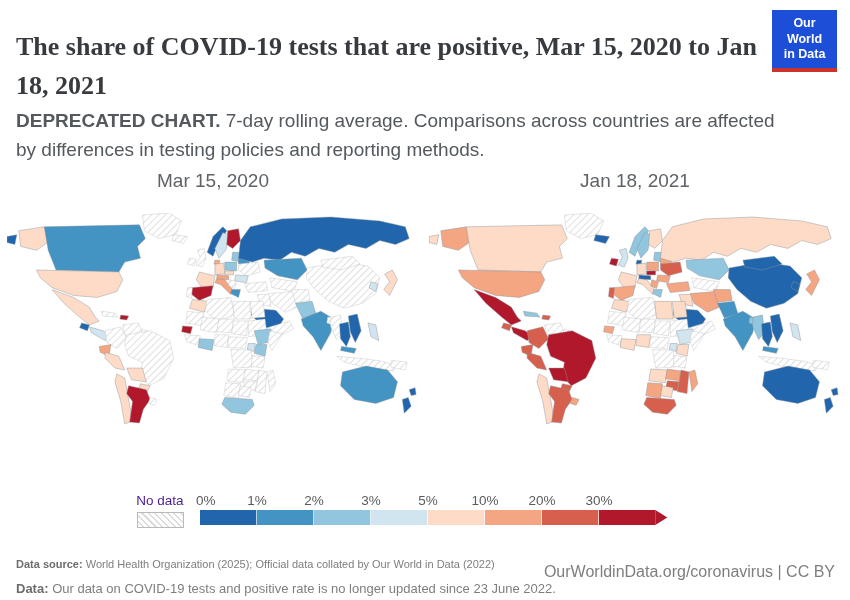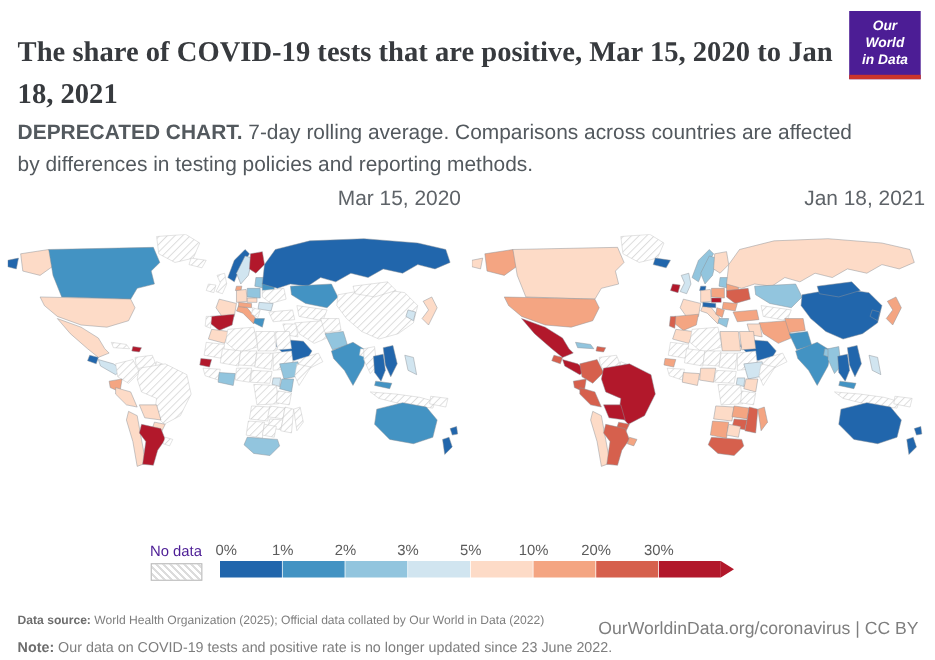--- a/index.html
+++ b/index.html
@@ -9,21 +9,21 @@
          font-family:"Liberation Serif",serif;font-size:26px;font-weight:700;
          color:#373a3e;line-height:1.5;}
   .logo{position:absolute;top:10px;right:13px;width:53px;text-align:center;
         color:#fff;font-size:12.5px;font-weight:700;line-height:1.25;
         padding:6px 6px 5px 6px;cursor:pointer;}
   .subtitle{position:absolute;left:16px;top:88px;width:762px;font-size:19px;
             color:#53595e;line-height:1.5;}
   .subtitle b{font-weight:700;}
   figure.mapfig{position:absolute;top:170px;margin:0;width:412px;}
   #fig0{left:7px;} #fig1{left:429px;}
-  figcaption{text-align:right;font-size:19px;color:#5e6368;margin:0 0 21px 0;}
+  figcaption{text-align:center;font-size:19px;color:#5e6368;margin:0 0 21px 0;}
   figure.mapfig svg{display:block;width:412px;height:214px;}
   .legend-nodata{position:absolute;left:135px;top:493px;width:50px;text-align:center;
                  font-size:13.5px;color:#4c1d95;}
   .legend-nodata .box{margin:4px auto 0 auto;width:45px;height:14px;border:1px solid #b9b9b9;
       background:repeating-linear-gradient(45deg,#fff,#fff 3px,#dcdcdc 3px,#dcdcdc 4.5px);}
   .legend-bar{position:absolute;left:196px;top:493px;}
   .legend-bar svg{display:block;}
   .tick{font-size:13.5px;fill:#5b5b5b;font-family:"Liberation Sans",sans-serif;}
   .src-line{position:absolute;left:16px;top:547px;font-size:11px;color:#7e7e7e;}
   .src-line b,.note-line b{font-weight:700;color:#6d6d6d;}
@@ -39,21 +39,21 @@
       <rect width="5" height="5" fill="#ffffff"></rect>
       <line x1="0" y1="0" x2="0" y2="5" stroke="#dcdcdc" stroke-width="1.8"></line>
     </pattern>
   </defs>
 </svg>
 
 <div class="page">
 
   <h1 class="title">The share of COVID-19 tests that are positive, Mar 15, 2020 to Jan 18, 2021</h1>
 
-  <div class="logo" id="owid-logo" style="background: #4c1d95; border-bottom: 4px solid rgb(204, 52, 43); font-style: italic;">
+  <div class="logo" id="owid-logo" style="background: #1d4ed8; border-bottom: 4px solid rgb(204, 52, 43);">
     <div>Our World</div>
     <div>in Data</div>
   </div>
 
   <p class="subtitle"><b>DEPRECATED CHART.</b><span> 7-day rolling average. Comparisons across countries are affected by differences in testing policies and reporting methods.</span></p>
 
   <figure class="mapfig" id="fig0">
     <figcaption>Mar 15, 2020</figcaption>
     <svg id="map-svg-0" viewBox="0 0 420 218">
         <path d="M138,2 L165,0 L178,8 L172,22 L155,26 L140,18 Z" fill="url(#hatch)" stroke="#c4c4c4" stroke-width="0.45" stroke-linejoin="round"></path>
@@ -277,15 +277,15 @@
         <rect x="232" y="17" width="56.3" height="15" fill="#fddbc7"></rect>
         <rect x="289" y="17" width="56.3" height="15" fill="#f4a582"></rect>
         <rect x="346" y="17" width="56.3" height="15" fill="#d6604d"></rect>
         <rect x="403" y="17" width="56.3" height="15" fill="#b2182b"></rect>
         <polygon points="459.3,17 471.3,24.5 459.3,32" fill="#b2182b"></polygon>
       </svg>
   </div>
 
   <p class="src-line"><b>Data source:</b><span> World Health Organization (2025); Official data collated by Our World in Data (2022)</span></p>
   <p class="owid-link">OurWorldinData.org/coronavirus | CC BY</p>
-  <p class="note-line"><b>Note:</b><span> Our data on COVID-19 tests and positive rate is no longer updated since 23 June 2022.</span></p>
+  <p class="note-line"><b>Data:</b><span> Our data on COVID-19 tests and positive rate is no longer updated since 23 June 2022.</span></p>
 
 </div>
 
 </body></html>

